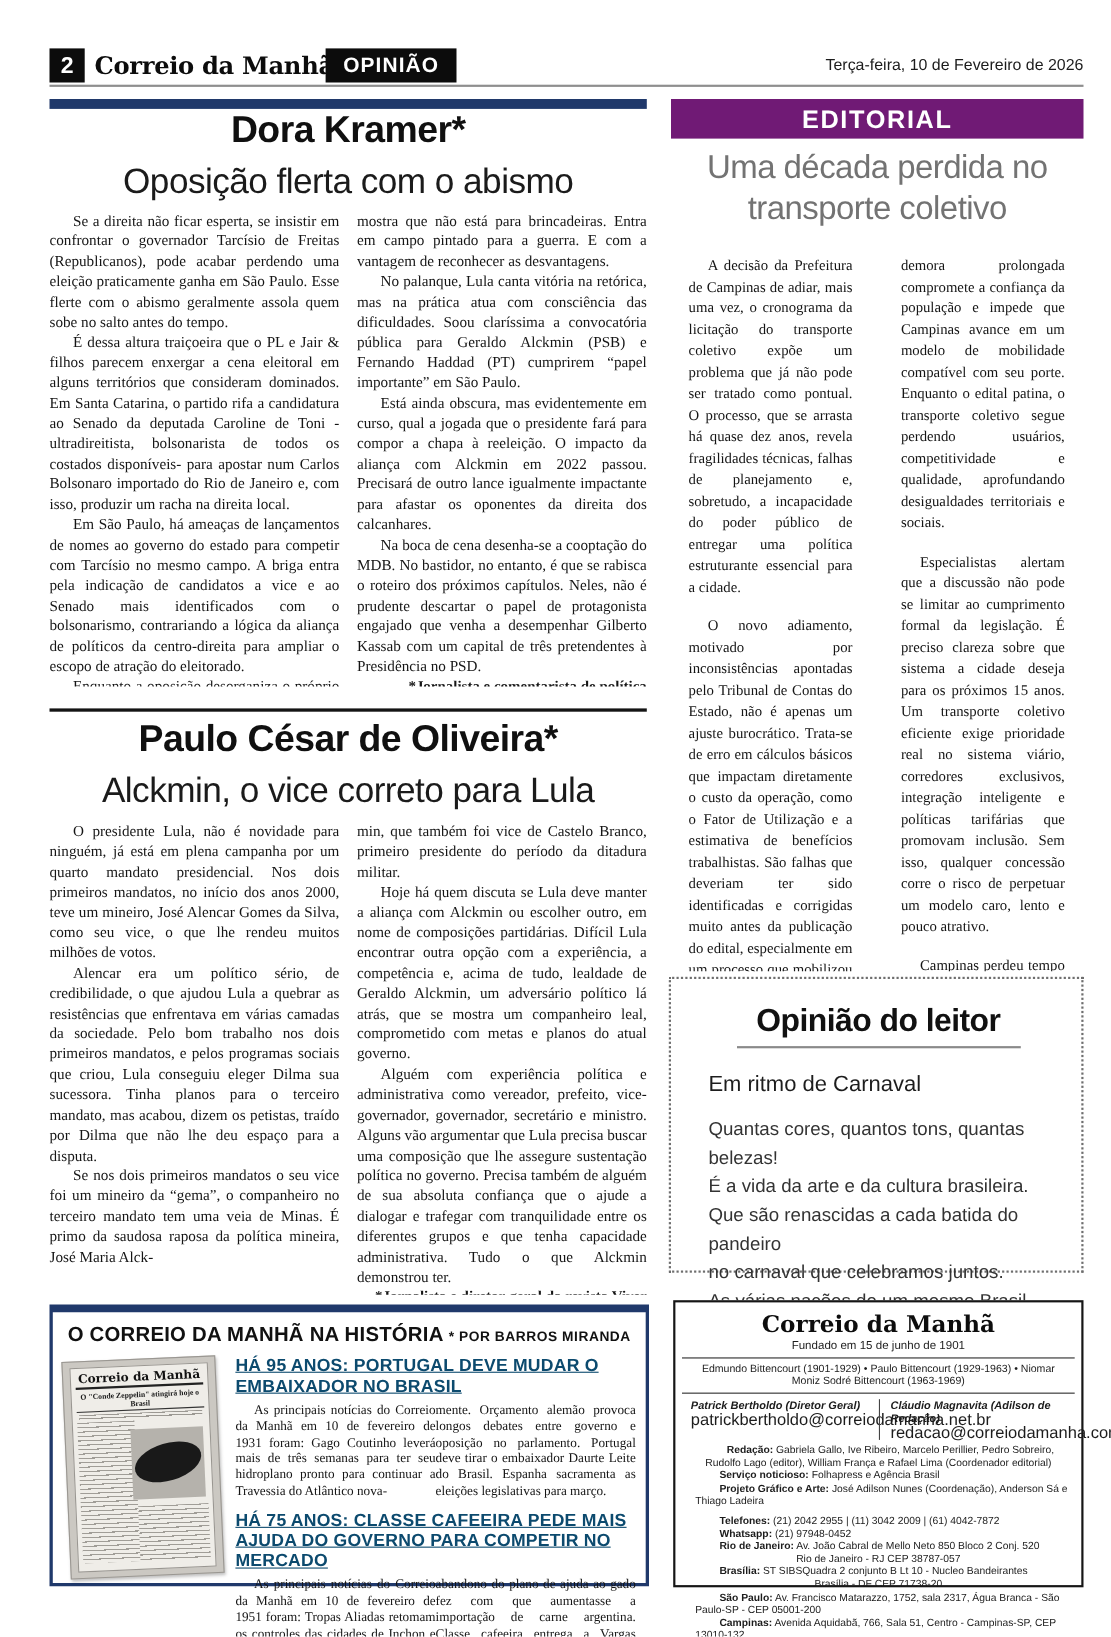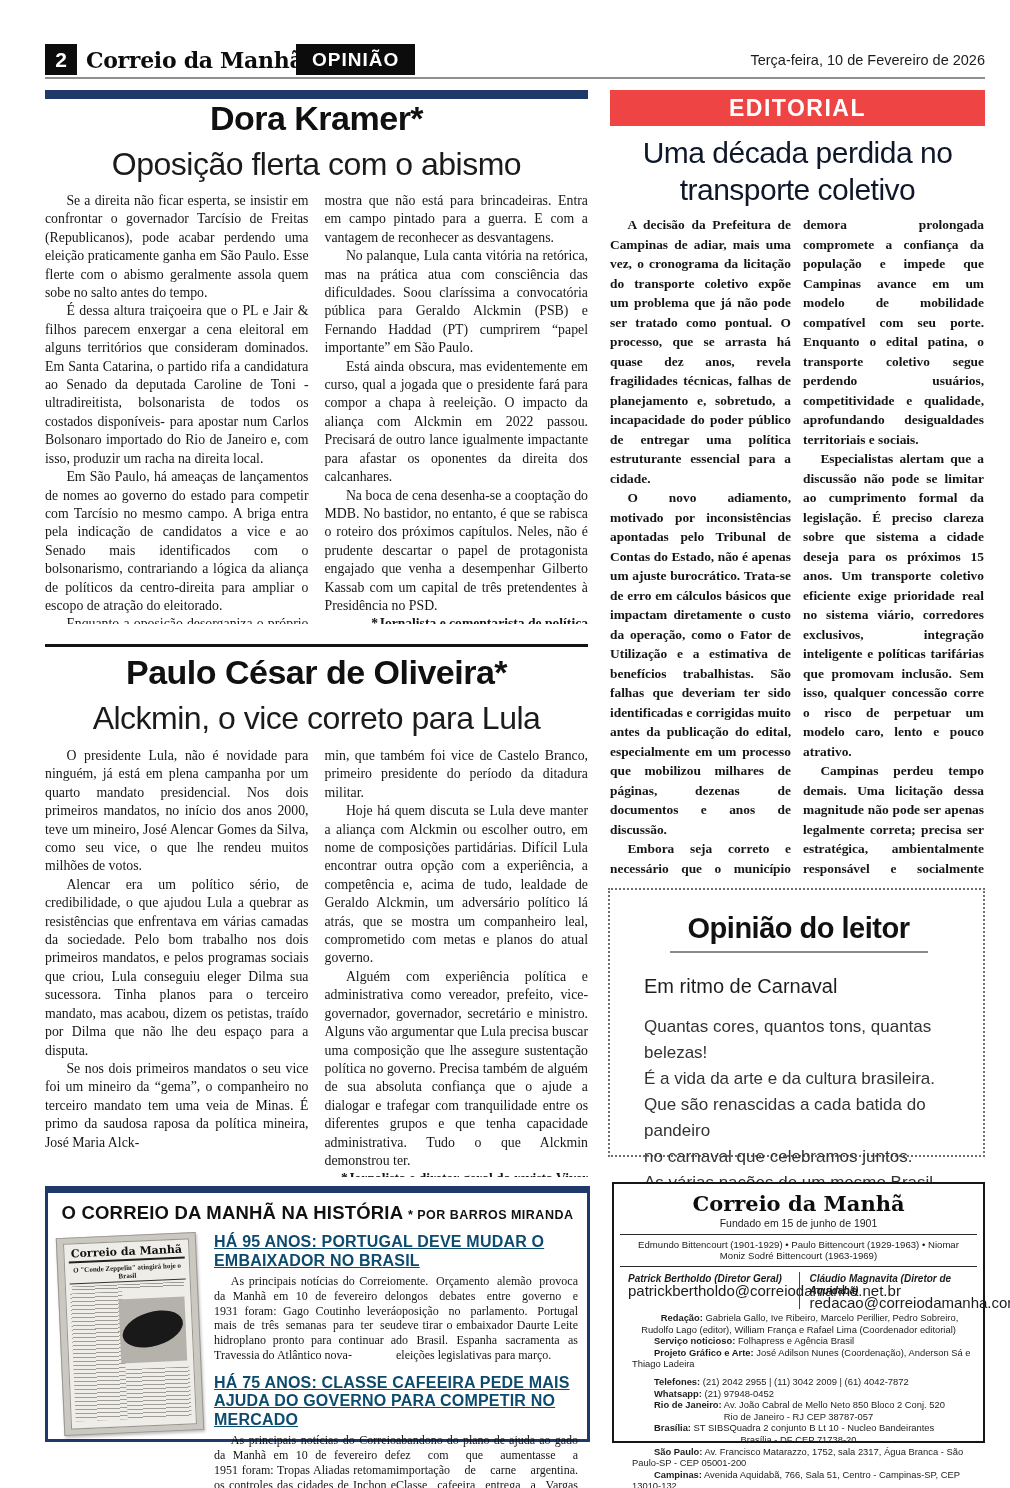--- a/index.html
+++ b/index.html
@@ -22,27 +22,27 @@
                   font:400 32px/36px "Liberation Sans","DejaVu Sans",sans-serif; color:#1b1b1b; letter-spacing:-0.5px; }
   .cols { position:absolute; left:45px; width:543px; display:flex; gap:16px; overflow:hidden; }
   .col  { width:264px; font-size:13.8px; line-height:18.4px; text-align:justify; hyphens:auto; }
   .col p { margin:0; text-indent:1.55em; }
   .col p.cont { text-indent:0; }
   .byline { margin-top:16px; text-indent:0 !important; text-align:right; font-weight:700; font-size:13.6px; }
   .navy-bar { position:absolute; left:45px; top:90px; width:543px; height:9px; background:#20396b; }
   .mid-rule { position:absolute; left:45px; top:644px; width:543px; height:3px; background:#141414; }
 
   
-  .edit-box { position:absolute; left:610px; top:90px; width:375px; height:36px; background:#ef4444;
+  .edit-box { position:absolute; left:610px; top:90px; width:375px; height:36px; background:#701a75;
               color:#fff; text-align:center; font:700 23px/36px "Liberation Sans","DejaVu Sans",sans-serif; letter-spacing:1.5px; }
   .edit-headline { position:absolute; left:610px; top:134px; width:375px; text-align:center;
-                   font:400 30px/37px "Liberation Sans","DejaVu Sans",sans-serif; color:#0f172a; letter-spacing:-0.5px; }
+                   font:400 30px/37px "Liberation Sans","DejaVu Sans",sans-serif; color:#737373; letter-spacing:-0.5px; }
   .edit-cols { position:absolute; left:610px; top:215px; width:375px; height:668px; display:flex; gap:12px; overflow:hidden; }
   .edit-col { width:181px; font-size:13.4px; line-height:19.5px; text-align:justify; hyphens:auto; }
-  .edit-col p { margin:0; text-indent:1.3em;font-weight:bold; }
+  .edit-col p { margin:16px; text-indent:1.3em; }
   .edit-col p.cont { text-indent:0; }
 
   
   .letter { position:absolute; left:608px; top:888px; width:377px; height:269px; border:2px dotted #6e6e6e;
             background:#fff; padding:22px 30px 0 34px; font-family:"Liberation Sans","DejaVu Sans",sans-serif; }
   .letter-title { text-align:center; font-weight:700; font-size:29px; letter-spacing:-0.5px; color:#111; }
   .letter-underline { width:258px; height:2px; background:#8a8a8a; margin:6px auto 0; }
   .letter-sub { font-weight:400; font-size:20px; margin-top:22px; color:#1d1d1d; }
   .letter-body { margin-top:16px; }
   .letter-line { font-size:17px; line-height:26px; color:#333; }
@@ -227,21 +227,21 @@
     <div class="mast-founded">Fundado em 15 de junho de 1901</div>
     <div class="mast-rule"></div>
     <div class="mast-founders">Edmundo Bittencourt (1901-1929) • Paulo Bittencourt (1929-1963) • Niomar Moniz Sodré Bittencourt (1963-1969)</div>
     <div class="mast-rule"></div>
     <div class="mast-dirs">
       <div class="mast-dir">
         <div class="dir-name">Patrick Bertholdo (Diretor Geral)</div>
         <div class="dir-email">patrickbertholdo@correiodamanha.net.br</div>
       </div>
       <div class="mast-dir">
-        <div class="dir-name">Cláudio Magnavita (Diretor de Aquidabã)</div>
+        <div class="dir-name">Cláudio Magnavita (Adilson de Redação)</div>
         <div class="dir-email">redacao@correiodamanha.com.br</div>
       </div>
     </div>
     <div class="mast-line mast-center-wrap"><b>Redação:</b> Gabriela Gallo, Ive Ribeiro, Marcelo Perillier, Pedro Sobreiro, Rudolfo Lago (editor), William França e Rafael Lima (Coordenador editorial)</div>
     <div class="mast-line left"><b>Serviço noticioso:</b> Folhapress e Agência Brasil</div>
     <div class="mast-line left"><b>Projeto Gráfico e Arte:</b> José Adilson Nunes (Coordenação), Anderson Sá e Thiago Ladeira</div>
     <div class="mast-gap"></div>
     <div class="mast-line left"><b>Telefones:</b> (21) 2042 2955 | (11) 3042 2009 | (61) 4042-7872</div>
     <div class="mast-line left"><b>Whatsapp:</b> (21) 97948-0452</div>
     <div class="mast-line left"><b>Rio de Janeiro:</b> Av. João Cabral de Mello Neto 850 Bloco 2 Conj. 520</div>

